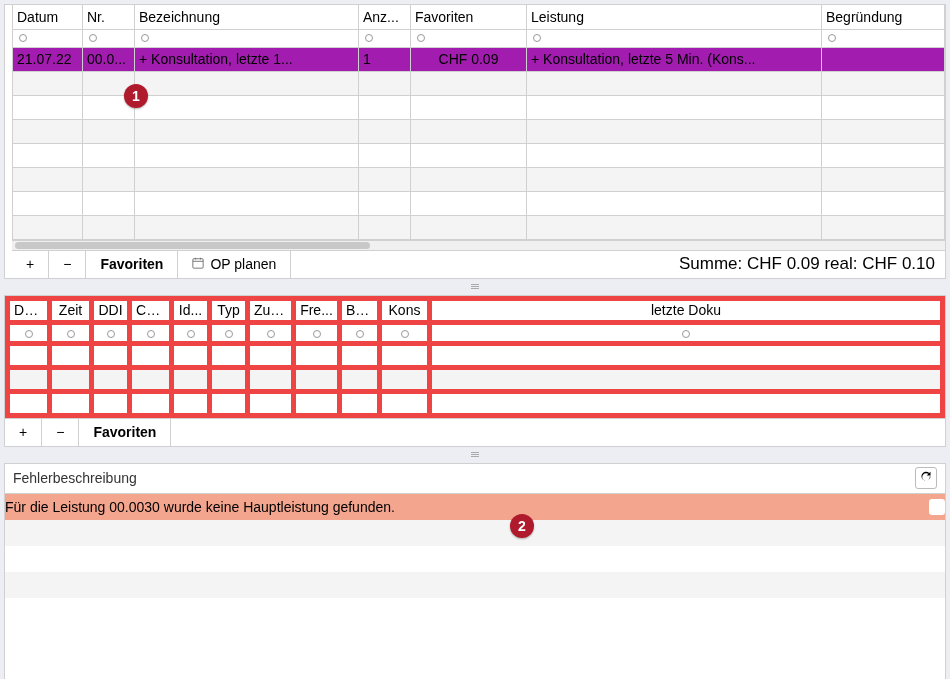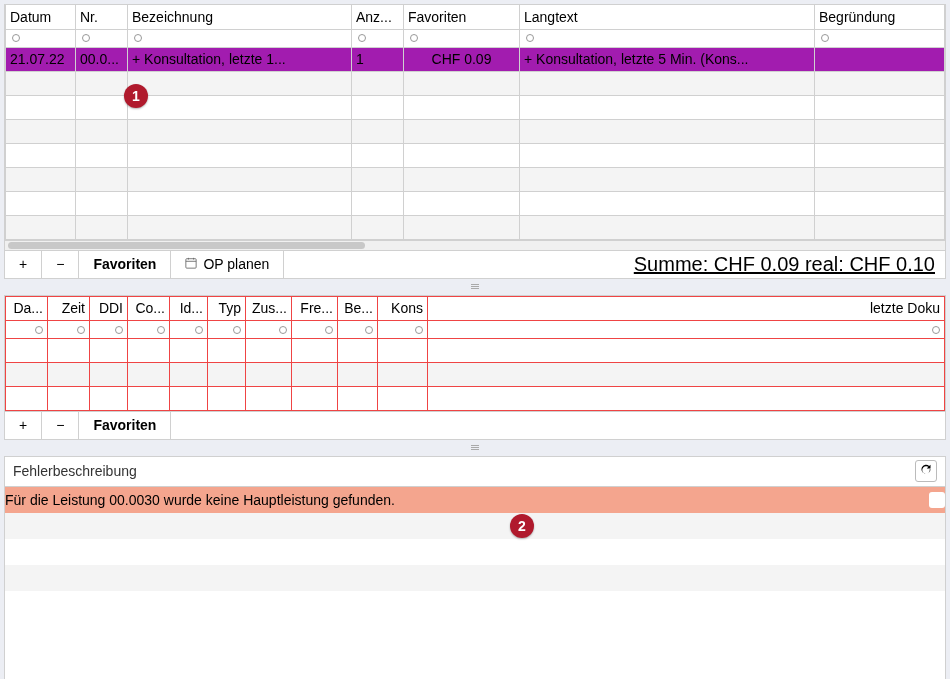--- a/index.html
+++ b/index.html
@@ -73,44 +73,44 @@
     height: 100%;
     display: flex;
     align-items: center;
     border-right: 1px solid #d0d0d0;
     cursor: pointer;
     background: #fff;
   }
   .tb-btn.fav { font-weight: bold; }
   .tb-btn .ico { margin-right: 6px; font-size: 12px; color: #666; }
   .tb-grow { flex: 1; }
-  .tb-sum { padding: 0 10px; font-size: 20px; text-decoration: underline; }
+  .tb-sum { padding: 0 10px; font-size: 17px; }
 
   
   .splitter {
     height: 10px;
     display: flex;
     justify-content: center;
     align-items: center;
   }
   .splitter-grip {
     width: 8px; height: 5px;
     background: repeating-linear-gradient(#aaa 0 1px, transparent 1px 2px);
   }
 
   
   .mid-table { width: 100%; border-collapse: collapse; table-layout: fixed; }
   .mid-table th, .mid-table td {
-    border: 1px solid #ef4444;
+    border: 5px solid #ef4444;
     height: 24px;
     padding: 0 4px;
     overflow: hidden;
     white-space: nowrap;
     text-overflow: ellipsis;
-    text-align: right;
+    text-align: center;
     font-weight: normal;
     vertical-align: middle;
   }
   .mid-table thead tr.sorters th { height: 18px; padding-left: 4px; }
   .mid-table tbody tr { height: 24px; }
   .mid-table tbody tr.alt td { background: #f4f4f4; }
 
   
   .err-head {
     display: flex;
@@ -165,39 +165,39 @@
     pointer-events: none;
   }
 
   .root { position: relative; width: 950px; height: 679px; }
 </style>
 </head>
 <body>
 
 <div class="root">
 
-  <div class="panel" style="margin-top:4px;">
+  <div class="panel" style="margin-top:4px;padding-left:7px;">
     <table class="top-table">
       <colgroup>
         <col style="width:70px">
         <col style="width:52px">
         <col style="width:224px">
         <col style="width:52px">
         <col style="width:116px">
         <col style="width:295px">
         <col>
       </colgroup>
       <thead>
         <tr>
           <th>Datum</th>
           <th>Nr.</th>
           <th>Bezeichnung</th>
           <th>Anz...</th>
           <th>Favoriten</th>
-          <th>Langtext</th>
+          <th>Leistung</th>
           <th>Begründung</th>
         </tr>
         <tr class="sorters">
           <th><span class="sort-circle"></span></th>
           <th><span class="sort-circle"></span></th>
           <th><span class="sort-circle"></span></th>
           <th><span class="sort-circle"></span></th>
           <th><span class="sort-circle"></span></th>
           <th><span class="sort-circle"></span></th>
           <th><span class="sort-circle"></span></th>

